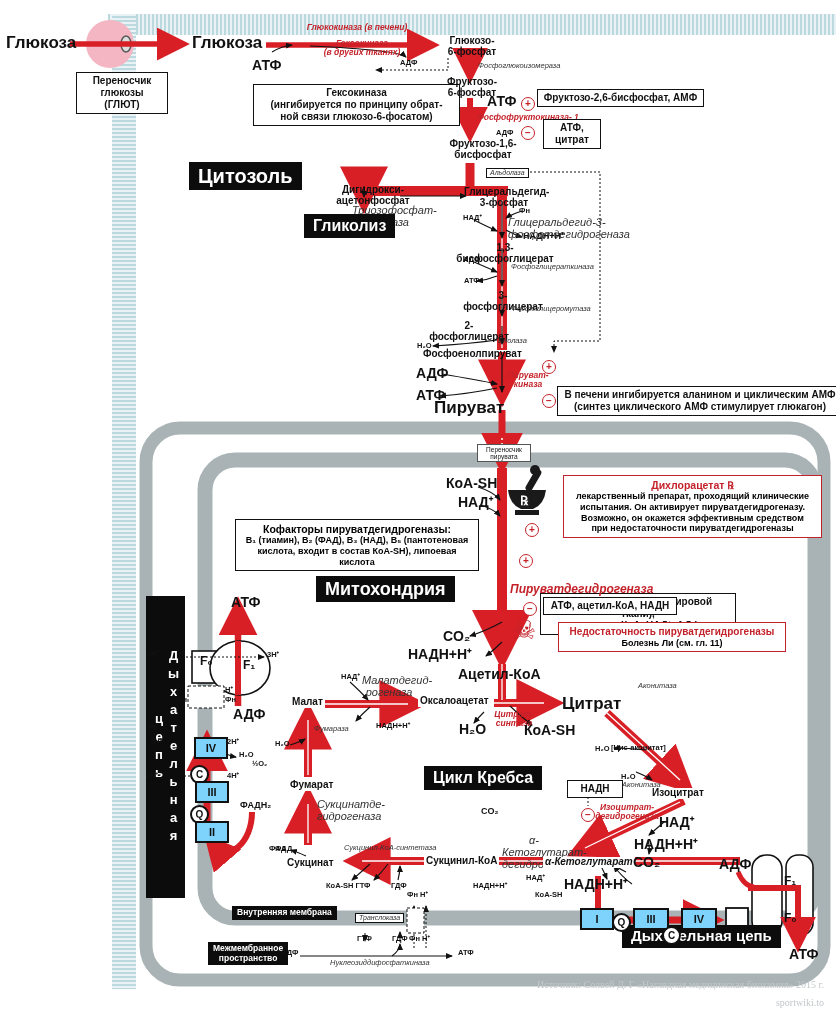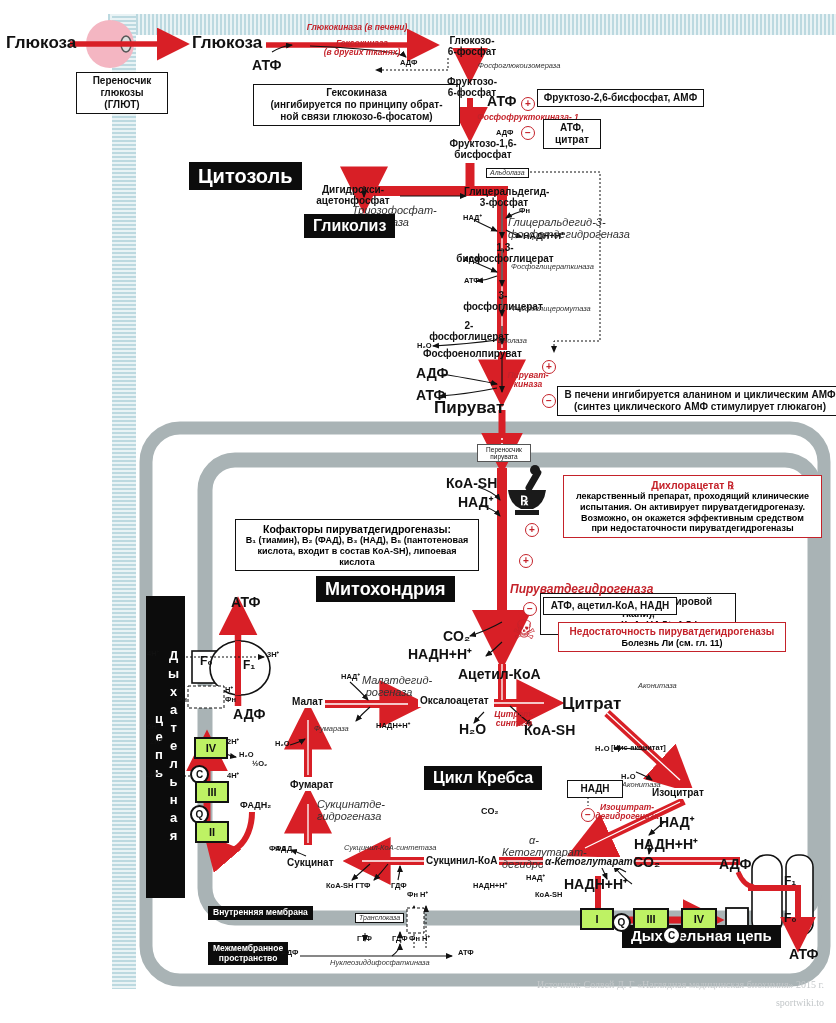--- a/index.html
+++ b/index.html
@@ -19,21 +19,21 @@
   .er2{font-size:12px;font-weight:bold;font-style:italic;color:#c4222a;}
   .bx{border:1.5px solid #111;background:#fff;font-weight:bold;font-size:10px;text-align:center;padding:2px 5px;line-height:1.2;}
   .bxi{border:1px solid #111;background:#fff;font-style:italic;font-size:7px;color:#333;padding:0 3px;}
   .bxs{border:1px solid #555;background:#fff;font-size:6.5px;text-align:center;padding:1px 2px;line-height:1.1;}
   .blk{background:#0c0c0c;color:#fff;font-weight:bold;text-align:center;padding:3px 9px;}
   .f20{font-size:20px;} .f18{font-size:18px;} .f16{font-size:16px;} .f15{font-size:15px;}
   .f9{font-size:8.5px;padding:2px 5px;}
   .vert{writing-mode:vertical-rl;text-orientation:upright;font-size:13px;height:286px;padding:8px 5px;letter-spacing:3px;}
   .sgp,.sgm{width:12px;height:12px;border:1.5px solid #c4222a;border-radius:50%;color:#c4222a;
             font-weight:bold;font-size:10px;line-height:12px;text-align:center;background:#fff;}
-  .cpx{min-width:22px;border:2px solid #111;background:#bef264;font-weight:bold;font-size:11px;text-align:center;padding:3px 2px;}
+  .cpx{min-width:22px;border:2px solid #111;background:#7dd3fc;font-weight:bold;font-size:11px;text-align:center;padding:3px 2px;}
   .crc{width:15px;height:15px;border:2px solid #111;border-radius:50%;background:#fff;font-weight:bold;font-size:10px;line-height:15px;text-align:center;}
   .fb{font-size:12px;font-weight:bold;}
   .ft{font-family:Liberation Serif, serif;color:#c3c7c9;font-size:10px;text-align:right;}
   .wbg{background:#fff;padding:0 2px;}
   .skull{color:#c4222a;font-size:27px;line-height:1;}
   .panel{position:absolute;background:#fff;text-align:center;line-height:1.18;}
   .panel .ttl{font-weight:bold;font-size:10.5px;}
   .panel .bdy{font-weight:bold;font-size:9px;}
   .redtxt{color:#c4222a;}
 </style>
@@ -230,21 +230,21 @@
       <div class="lb sgp" style="left: 521px; top: 97px;">+</div>
       <div class="lb bx" style="left: 537px; top: 89px; width: 155px;">Фруктозо-2,6-бисфосфат, АМФ</div>
       <div class="lb er" style="left: 474px; top: 113px; width: 108px;">Фосфофруктокиназа- 1</div>
       <div class="lb tn" style="left: 496px; top: 129px;">АДФ</div>
       <div class="lb sgm" style="left: 521px; top: 126px;">−</div>
       <div class="lb bx" style="left: 543px; top: 119px; width: 46px;">АТФ,
 цитрат</div>
       <div class="lb mb" style="left: 446px; top: 139px; width: 74px;">Фруктозо-1,6-
 бисфосфат</div>
       <div class="lb bxi" style="left: 486px; top: 168px;">Альдолаза</div>
-      <div class="lb mb" style="left: 316px; top: 185px; width: 74px;">Дигидрокси-
+      <div class="lb mb" style="left: 336px; top: 185px; width: 74px;">Дигидрокси-
 ацетонфосфат</div>
       <div class="lb ez" style="left: 352px; top: 204px; width: 60px;">Триозофосфат-
 изомераза</div>
       <div class="lb mb" style="left: 464px; top: 187px; width: 80px;">Глицеральдегид-
 3-фосфат</div>
       <div class="lb tn" style="left: 519px; top: 207px;">Фн</div>
       <div class="lb tn" style="left: 463px; top: 214px;">НАД⁺</div>
       <div class="lb ez" style="left: 508px; top: 216px; width: 74px;">Глицеральдегид-3-
 фосфатдегидрогеназа</div>
       <div class="lb sb" style="left: 523px; top: 231px;">НАДН+Н⁺</div>
@@ -329,21 +329,21 @@
       <div class="lb bb" style="left: 659px; top: 815px;">НАД⁺</div>
       <div class="lb bb" style="left: 634px; top: 837px;">НАДН+Н⁺</div>
       <div class="lb bb" style="left: 633px; top: 855px;">CO₂</div>
       <div class="lb bb" style="left: 564px; top: 877px;">НАДН+Н⁺</div>
       <div class="lb bb" style="left: 719px; top: 857px;">АДФ</div>
       <div class="lb fb" style="left: 784px; top: 875px;">F₁</div>
       <div class="lb fb" style="left: 784px; top: 912px;">F₀</div>
       <div class="lb bb" style="left: 789px; top: 947px;">АТФ</div>
       <div class="lb blk f15" style="left: 622px; top: 925px;">Дыхательная цепь</div>
       <div class="lb blk f18" style="left: 316px; top: 576px;">Митохондрия</div>
-      <div class="lb blk f9" style="left: 208px; top: 906px; text-align: right;">Внутренняя мембрана</div>
+      <div class="lb blk f9" style="left: 232px; top: 906px; text-align: right;">Внутренняя мембрана</div>
       <div class="lb blk f9" style="left: 208px; top: 942px;">Межмембранное
 пространство</div>
       <div class="lb blk vert" style="left: 146px; top: 596px;">Дыхательная цепь</div>
       <div class="lb tn" style="left: 147px; top: 650px;">4H⁺</div>
       <div class="lb tn" style="left: 267px; top: 651px;">3H⁺</div>
       <div class="lb fb" style="left: 200px; top: 655px;">F₀</div>
       <div class="lb fb" style="left: 243px; top: 659px;">F₁</div>
       <div class="lb tn" style="left: 176px; top: 686px;">Н⁺</div>
       <div class="lb tn" style="left: 176px; top: 696px;">Фн</div>
       <div class="lb tn" style="left: 225px; top: 686px;">Н⁺</div>

